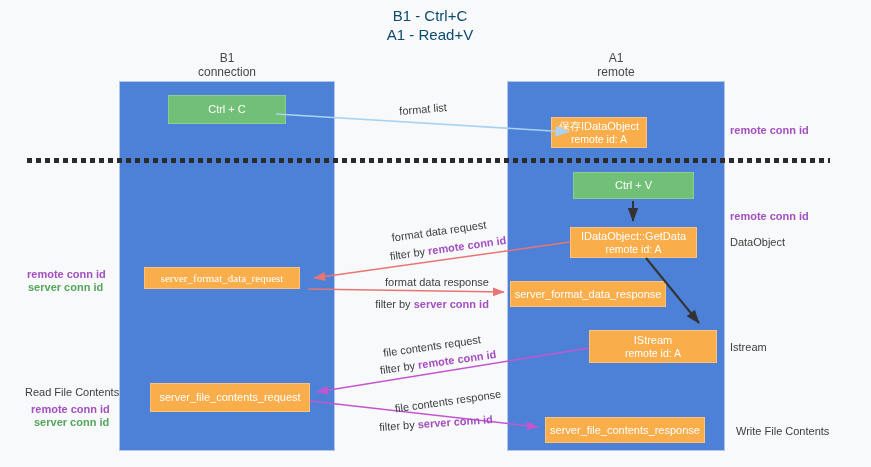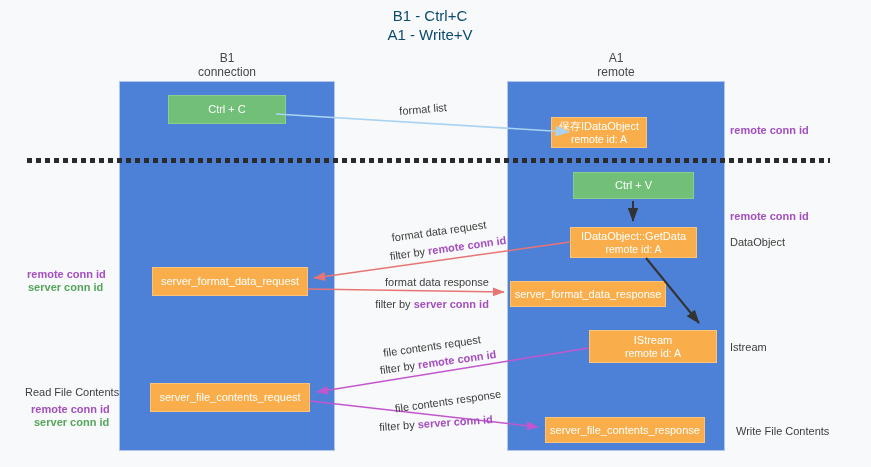--- a/index.html
+++ b/index.html
@@ -44,21 +44,21 @@
   .bold-green{color:var(--label-green,#53a65a);font-weight:bold;}
   .key{color:var(--label-purple,#a44fc0);font-weight:bold;}
 </style>
 </head>
 <body>
 
 <div class="canvas">
 
   <div class="title">
     <div>B1 - Ctrl+C</div>
-    <div>A1 - Write+V</div>
+    <div>A1 - Read+V</div>
   </div>
 
   <div class="lane-head" style="left:227px;top:51px;">
     <div>B1</div>
     <div>connection</div>
   </div>
   <div class="lane-head" style="left:616px;top:51px;">
     <div>A1</div>
     <div>remote</div>
   </div>
@@ -75,21 +75,21 @@
     <span class="l2">remote id: A</span>
   </div>
 
   <div class="node green" style="left:573px;top:172px;width:121px;height:27px;">Ctrl + V</div>
 
   <div class="node orange" style="left:570px;top:227px;width:127px;height:31px;">
     <span>IDataObject::GetData</span>
     <span class="l2">remote id: A</span>
   </div>
 
-  <div class="node orange" style="left:152px;top:267px;width:156px;height:29px;">server_format_data_request</div>
+  <div class="node orange" style="left:144px;top:267px;width:156px;height:22px;font-family:Liberation Serif, serif;">server_format_data_request</div>
 
   <div class="node orange" style="left:510px;top:281px;width:156px;height:26px;">server_format_data_response</div>
 
   <div class="node orange" style="left:589px;top:330px;width:128px;height:33px;">
     <span>IStream</span>
     <span class="l2">remote id: A</span>
   </div>
 
   <div class="node orange" style="left:150px;top:383px;width:160px;height:29px;">server_file_contents_request</div>
 

